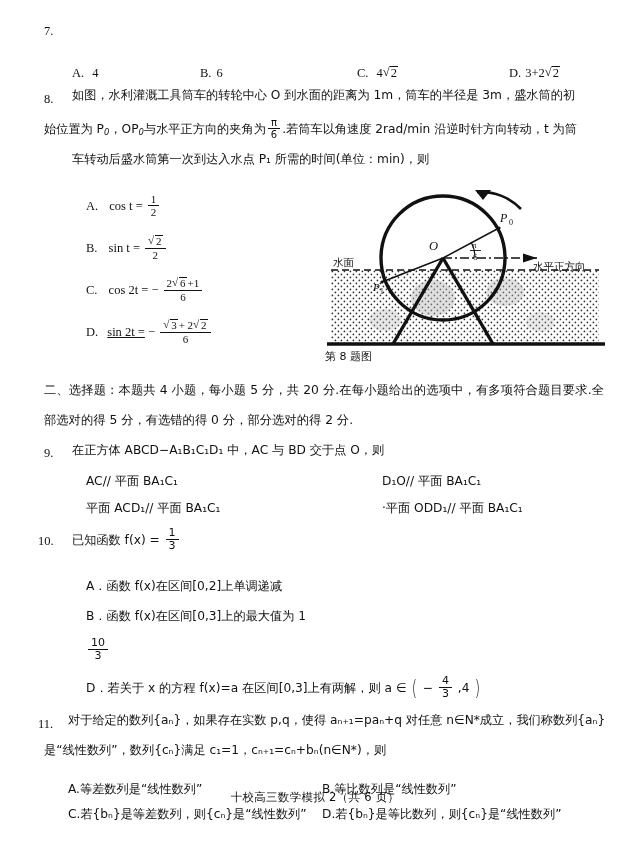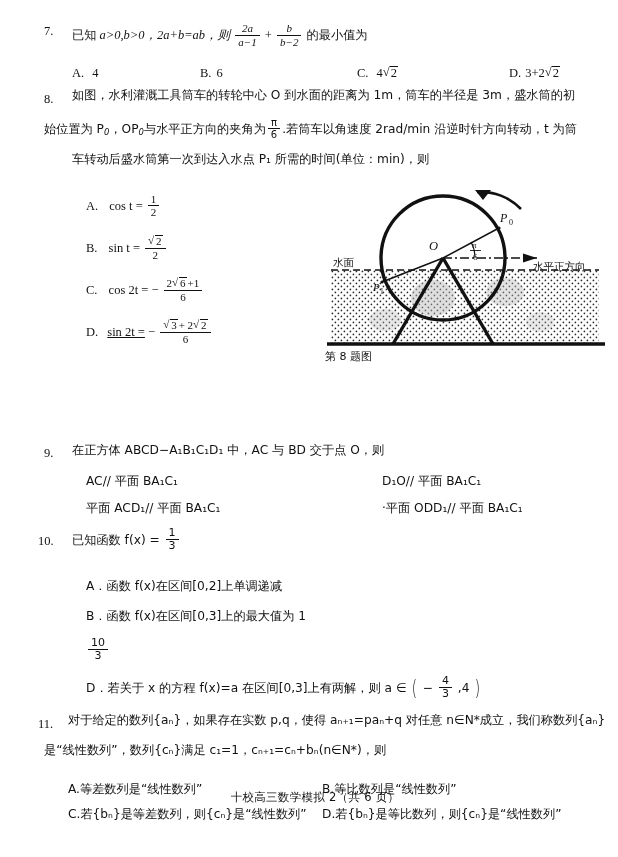--- a/index.html
+++ b/index.html
@@ -90,34 +90,20 @@
     position:relative;top:-1px;
   }
   .nowrap{white-space:nowrap;}
 </style>
 </head>
 <body>
 
 <div class="page">
 
   <div class="qnum" style="top:24px;">7.</div>
-  <div class="qbody" style="top:20px;">
-    <span class="cn">已知</span>
-    <span class="it">a&gt;0,b&gt;0，2a+b=ab，则</span>
-    <span class="frac">
-      <span class="num it">2a</span>
-      <span class="den it">a−1</span>
-    </span>
-    <span>+</span>
-    <span class="frac">
-      <span class="num it">b</span>
-      <span class="den it">b−2</span>
-    </span>
-    <span class="cn">的最小值为</span>
-  </div>
 
   <div class="optrow" style="top:66px;height:22px;">
     <span class="opt" style="left:0;">
       <span>A.</span>
       <span style="margin-left:5px;">4</span>
     </span>
     <span class="opt" style="left:128px;">
       <span>B.</span>
       <span style="margin-left:2px;">6</span>
     </span>
@@ -234,20 +220,21 @@
 
       <text x="208" y="84" font-family="DejaVu Sans, sans-serif" font-size="10.5" fill="#111" id="lbl-axis">水平正方向</text>
 
       <text x="147" y="62" font-family="Liberation Serif, serif" font-size="9" fill="#111" id="lbl-anum">π</text>
       <line x1="145" y1="64.5" x2="156" y2="64.5" stroke="#111" stroke-width="0.9"></line>
       <text x="148" y="74" font-family="Liberation Serif, serif" font-size="9" fill="#111" id="lbl-aden">6</text>
     </svg>
     <div class="figcap" style="top:163px;left:0;">第 8 题图</div>
   </div>
 
+  <div class="secthead" style="top:375px;">二、选择题：本题共 4 小题，每小题 5 分，共 20 分.在每小题给出的选项中，有多项符合题目要求.全部选对的得 5 分，有选错的得 0 分，部分选对的得 2 分.</div>
 
   <div class="qnum" style="top:446px;">9.</div>
   <div class="qbody cn" style="top:442px;line-height:16px;">在正方体 ABCD−A₁B₁C₁D₁ 中，AC 与 BD 交于点 O，则</div>
 
   <div class="optrow" style="top:473px;height:22px;">
     <span class="opt cn" style="left:14px;">
       <span>AC// 平面 BA₁C₁</span>
     </span>
     <span class="opt cn" style="left:310px;">
       <span>D₁O// 平面 BA₁C₁</span>

